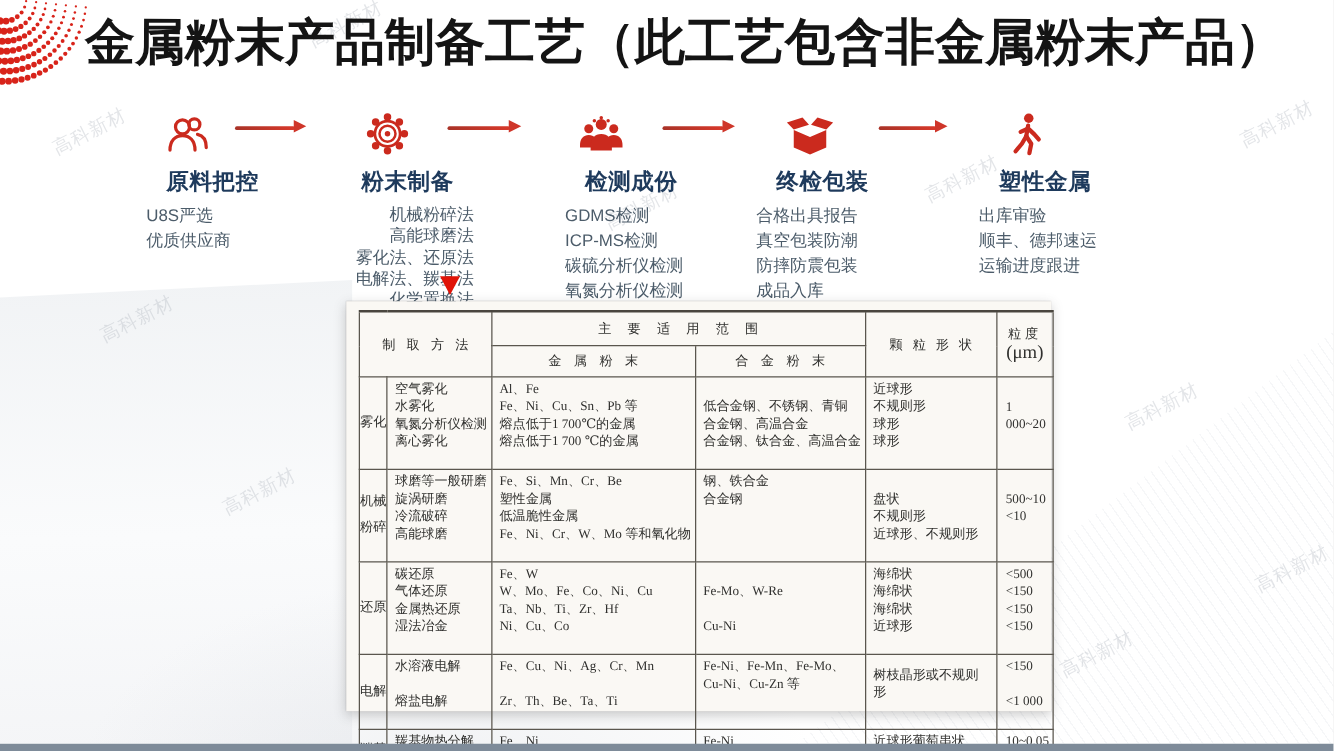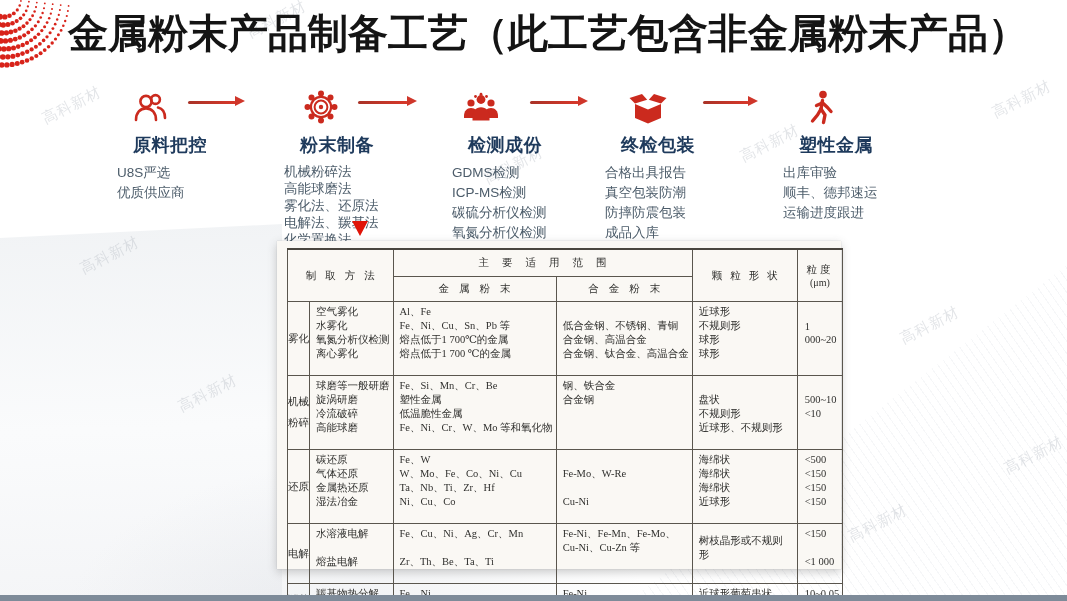--- a/index.html
+++ b/index.html
@@ -22,21 +22,21 @@
   .logo{position:absolute;left:-4px;top:-8px;width:104px;height:128px;}
   
   .title{position:absolute;left:68px;top:6px;width:992px;font-size:40px;line-height:56px;
          font-weight:bold;color:#141414;font-family:"Liberation Serif","DejaVu Serif",serif;
          white-space:nowrap;letter-spacing:0;}
   
   .step{position:absolute;top:88px;white-space:nowrap;}
   .step-icon{height:38px;display:flex;align-items:flex-end;}
   .step-title{font-size:18px;font-weight:bold;color:#1e3a5c;margin:7px 16px 6px;letter-spacing:.5px;}
   .step-lines{font-size:13.5px;color:#4c5c6a;line-height:20px;}
-  .step.compact .step-lines{line-height:17px;}
+  .step.compact .step-lines{line-height:17px;text-align:right;}
   .flow-arrow{position:absolute;top:101px;height:2.5px;border-radius:2px;
               background:linear-gradient(90deg,#a93328,#d8382a);}
   .flow-arrow::after{content:"";position:absolute;right:-9px;top:-4.6px;width:0;height:0;
               border-left:10px solid #cf362a;border-top:5.8px solid transparent;border-bottom:5.8px solid transparent;}
   .down-triangle{position:absolute;left:352px;top:221px;width:0;height:0;
               border-left:8px solid transparent;border-right:8px solid transparent;border-top:15px solid #e01408;}
   
   .sheet{position:absolute;left:277px;top:241px;width:564px;height:328px;background:#faf8f4;
          box-shadow:0 3px 9px rgba(70,70,70,.28),0 0 1px rgba(0,0,0,.2);}
   table.ptable{position:absolute;left:10px;top:7px;border-collapse:collapse;table-layout:fixed;
@@ -44,21 +44,21 @@
          border-top:2px solid #4a463f;border-bottom:3px double #4a463f;}
   .ptable th,.ptable td{border:1px solid #5a564e;font-weight:normal;}
   .ptable th{padding:2px;}
   .c-cat{width:22px}.c-meth{width:90px}.c-metal{width:148px}.c-alloy{width:134px}.c-shape{width:90px}.c-size{width:60px}
   .h{text-align:center;}
   .method-h{letter-spacing:9px;text-indent:9px;}
   .range-h{letter-spacing:13px;text-indent:13px;height:22px;}
   .sub-h{letter-spacing:10px;text-indent:10px;height:20px;}
   .shape-h{letter-spacing:8px;text-indent:8px;}
   .size-h{letter-spacing:3px;}
-  .size-h .size-sub{letter-spacing:0;text-indent:0;font-size:10px;}
+  .size-h .size-sub{letter-spacing:0;text-indent:0;font-size:15px;}
   .ptable td{vertical-align:top;padding:3px 3px 14px 6px;}
   .ptable td .ln{line-height:14px;height:14px;white-space:nowrap;overflow:visible;}
   .ptable td.cat{vertical-align:middle;text-align:center;padding:2px 0;margin-left:17px;}
   .ptable td.cat .ln{margin:7px 0;}
   .ptable td.mid{vertical-align:middle;}
   .ptable td .cent{line-height:13px;}
   .ptable td.size{padding-left:7px;}
   .ptable td.shape{padding-right:14px;}
   .ptable td.shape .cent{white-space:normal;line-height:14px;}
 </style>
@@ -205,21 +205,21 @@
     </div>
     <div class="step-title">原料把控</div>
     <div class="step-lines">
         <div class="step-line">U8S严选</div>
         <div class="step-line">优质供应商</div>
       </div>
   </div>
 
   <div class="flow-arrow" style="left:188px;width:48px"></div>
 
-  <div class="step compact" style="left:284px">
+  <div class="step compact" style="left:273px">
     <div class="step-icon" style="margin-left:18px">
       <svg width="38" height="38" viewBox="0 0 38 38">
         <g fill="#cb2a1e">
           <circle cx="19" cy="5.5" r="3"></circle>
             <circle cx="28.5" cy="9.5" r="3"></circle>
             <circle cx="32.5" cy="19" r="3"></circle>
           <circle cx="28.5" cy="28.5" r="3"></circle>
             <circle cx="19" cy="32.5" r="3"></circle>
             <circle cx="9.5" cy="28.5" r="3"></circle>
           <circle cx="5.5" cy="19" r="3"></circle>

